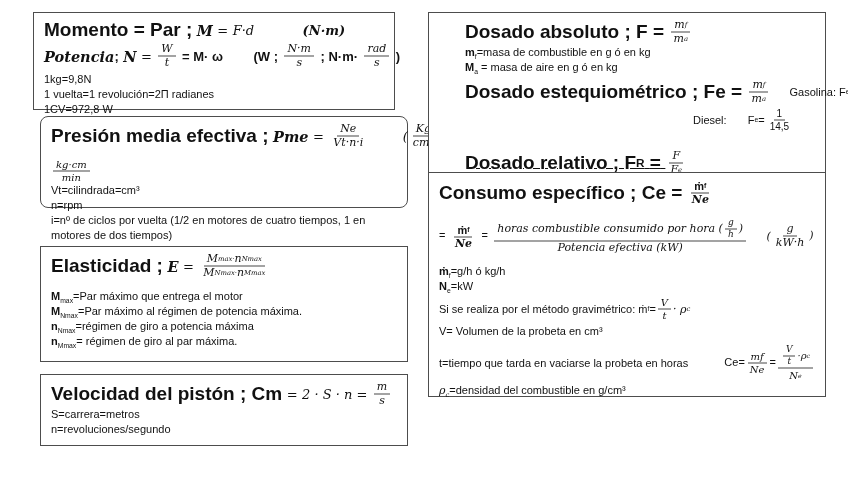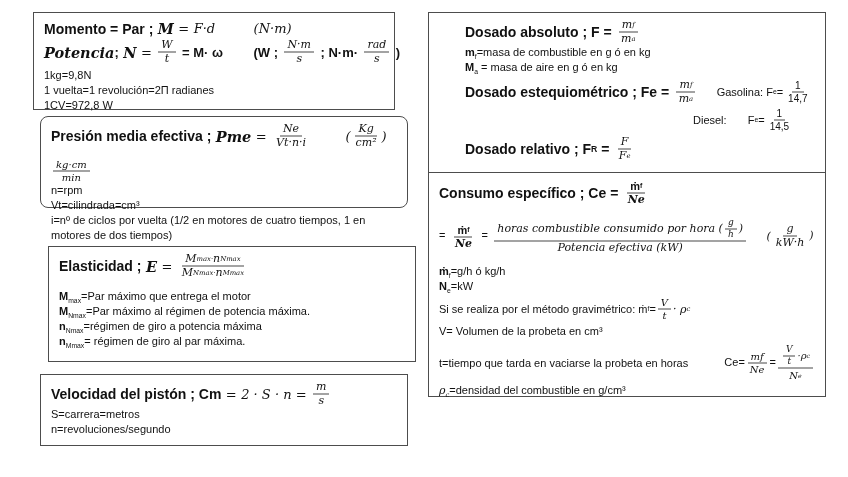--- a/index.html
+++ b/index.html
@@ -1,21 +1,21 @@
 <!DOCTYPE html>
 <html lang="es"><head>
 <meta charset="utf-8">
 <style>
   html,body{margin:0;padding:0;background:#ffffff;}
   body{width:848px;height:477px;font-family:"Liberation Sans",sans-serif;color:#111111;}
   .canvas{position:relative;width:848px;height:477px;background:#ffffff;overflow:hidden;}
   .box{position:absolute;background:#ffffff;border:1.5px solid #4d4d4d;box-sizing:border-box;padding:6px 10px;}
   
   .t{font-weight:bold;font-size:13px;}
-  .t-lg{font-weight:bold;font-size:14px;}
+  .t-lg{font-weight:bold;font-size:19px;}
   .mb{font-family:"DejaVu Serif",serif;font-style:italic;font-weight:bold;font-size:14.5px;}
   .m{font-family:"DejaVu Serif",serif;font-style:italic;font-size:13px;}
   .ms{font-family:"DejaVu Serif",serif;font-style:italic;font-size:11px;}
   .b{font-size:11px;line-height:15px;}
   .row{display:block;white-space:nowrap;}
   .row *{vertical-align:middle;}
   
   .frac{display:inline-flex;flex-direction:column;align-items:center;vertical-align:middle;margin:0 2px;line-height:1.1;}
   .frac .fn{border-bottom:2px solid #a3a3a3;padding:0 3px;display:block;text-align:center;}
   .frac .fd{padding:0 3px;display:block;text-align:center;}
@@ -28,21 +28,21 @@
 <body>
 
 <div class="canvas">
 
   <div class="box" id="box1" style="left:33px;top:12px;width:362px;height:98px;">
     <div class="row">
       <span class="t-lg">Momento = Par ;</span>
       <span class="mb">M</span>
       <span class="m">=</span>
       <span class="m">F·d</span>
-      <span class="m" style="margin-left:34px;">(N·m)</span>
+      <span class="m" style="margin-left:44px;font-weight:bold;">(N·m)</span>
     </div>
     <div class="row" style="margin-top:2px;">
       <span class="mb">Potencia</span><span class="t">;</span>
       <span class="mb">N</span>
       <span class="m">=</span>
       <span class="frac ms">
         <span class="fn">W</span>
         <span class="fd">t</span>
       </span>
       <span class="t" style="font-weight:600;">= M· ω</span>
@@ -77,26 +77,26 @@
         <span class="fd">cm²</span>
       </span><span class="m">)</span>
     </div>
     <div class="gap10"></div>
     <div class="row b">
       <span class="frac ms f10">
         <span class="fn">kg·cm</span>
         <span class="fd">min</span>
       </span>
     </div>
+    <div class="b">Vt=cilindrada=cm³</div>
     <div class="b">n=rpm</div>
-    <div class="b">Vt=cilindrada=cm³</div>
     <div class="b wrap">i=nº de ciclos por vuelta (1/2 en motores de cuatro tiempos, 1 en motores de dos tiempos)</div>
   </div>
 
-  <div class="box" id="box3" style="left:48px;top:246px;width:368px;height:116px;">
+  <div class="box" id="box3" style="left:40px;top:246px;width:368px;height:116px;">
     <div class="row">
       <span class="t-lg">Elasticidad ;</span>
       <span class="mb">E</span>
       <span class="m">=</span>
       <span class="frac ms">
         <span class="fn"><span>M</span><sub>max·</sub><span>n</span><sub>Nmax</sub></span>
         <span class="fd"><span>M</span><sub>Nmax·</sub><span>n</span><sub>Mmax</sub></span>
       </span>
     </div>
     <div class="gap10"></div>
@@ -141,21 +141,21 @@
             <span class="fd">14,7</span>
           </span></span>
     </div>
     <div class="row b" style="margin-left:228px;margin-top:2px;">
       <span>Diesel:</span>
       <span style="margin-left:18px;"><span>F</span><sub>e</sub><span>=</span></span><span class="frac f10">
           <span class="fn">1</span>
           <span class="fd">14,5</span>
         </span>
     </div>
-    <div class="row" style="margin-top:4px;">
+    <div class="row" style="margin-top:18px;text-decoration:underline;">
       <span class="t-lg"><span>Dosado relativo ; F</span><sub>R</sub> <span>=</span></span>
       <span class="frac ms">
         <span class="fn">F</span>
         <span class="fd"><span>F</span><sub>e</sub></span>
       </span>
     </div>
   </div>
 
   <div class="box" id="box6" style="left:428px;top:172px;width:398px;height:225px;">
     <div class="row">

